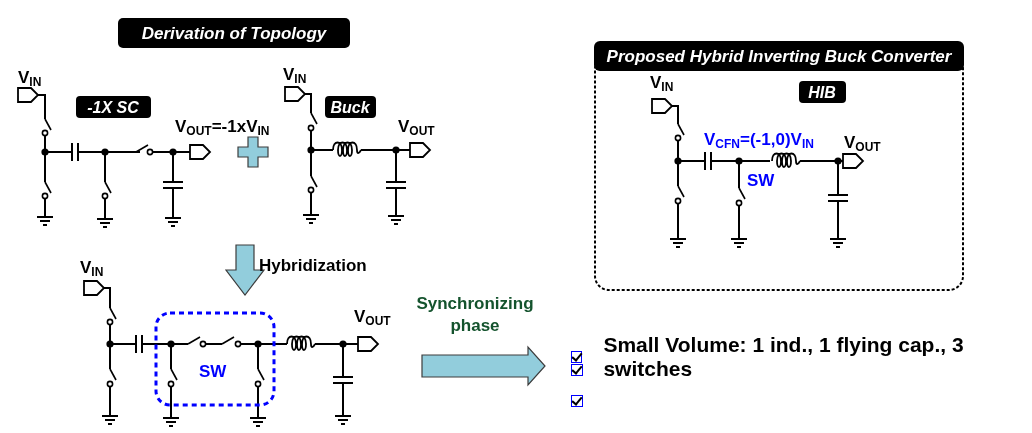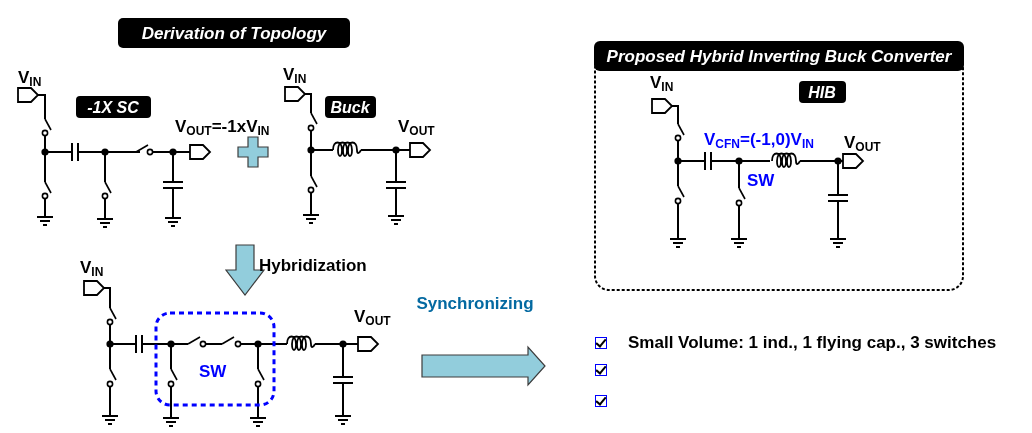--- a/index.html
+++ b/index.html
@@ -7,25 +7,25 @@
          font-family: "Liberation Sans", sans-serif; }
   svg { position: absolute; left: 0; top: 0; }
   .wire { stroke: #000; stroke-width: 2; fill: none; }
   .thin { stroke: #000; stroke-width: 1.6; fill: none; }
   .dot { fill: #000; }
   .lbl { font-family: "Liberation Sans", sans-serif; font-weight: bold; fill: #000; }
   .blue { fill: #0000ff; }
   .tag-text { font-family: "Liberation Sans", sans-serif; font-weight: bold; font-style: italic; fill: #fff; }
   .arrow { fill: #92cddc; stroke: #3c3c3c; stroke-width: 1.2; }
   .feature { position: absolute; left: 571px; display: flex; align-items: center;
-             font-family: "Liberation Sans", sans-serif; font-weight: bold; font-size: 17px; color: #000; margin-left: 24px; }
+             font-family: "Liberation Sans", sans-serif; font-weight: bold; font-size: 21px; color: #000; }
   .cb { width: 10px; height: 10px; border: 1.5px solid #0000ff; position: relative; margin-right: 21px; background:#fff; }
   .cb::after { content: ""; position: absolute; left: 2px; top: -1px; width: 4px; height: 8px;
                border-right: 2px solid #000; border-bottom: 2px solid #000; transform: rotate(40deg); }
-  .side-label { position: absolute; font-family: "Liberation Sans", sans-serif; font-weight: bold; font-size: 17px; color:#0369a1; text-align:center; }
+  .side-label { position: absolute; font-family: "Liberation Sans", sans-serif; font-weight: bold; font-size: 17px; color:#14532d; text-align:center; }
 </style>
 </head>
 <body>
 
 <svg width="1032" height="433" viewBox="0 0 1032 433">
   <defs>
 
     <g id="gnd">
       <line x1="0" y1="0" x2="0" y2="8" class="wire"></line>
       <line x1="-8" y1="8" x2="8" y2="8" class="wire"></line>
@@ -224,20 +224,21 @@
     <rect x="799" y="81" width="47" height="22" rx="4" fill="#000"></rect>
     <text x="822" y="98" text-anchor="middle" font-size="16" class="tag-text">HIB</text>
     <text x="704" y="145" class="lbl blue" font-size="17"><tspan>V</tspan><tspan font-size="12" dy="3">CFN</tspan><tspan dy="-3">=(-1,0)V</tspan><tspan font-size="12" dy="3">IN</tspan></text>
     <text x="747" y="186" class="lbl blue" font-size="17">SW</text>
     <text x="844" y="148" class="lbl" font-size="17"><tspan>V</tspan><tspan font-size="12" dy="3">OUT</tspan></text>
   </g>
 </svg>
 
 <div class="side-label" style="left:400px; top:294px; width:150px;">
   <div>Synchronizing</div>
+  <div style="margin-top:2px;">phase</div>
 </div>
 
 <div class="feature" style="top:333px;">
   <span class="cb"></span>
   <span>Small Volume: 1 ind., 1 flying cap., 3 switches</span>
 </div>
 <div class="feature" style="top:364px;">
   <span class="cb"></span>
 </div>
 <div class="feature" style="top:395px;">

